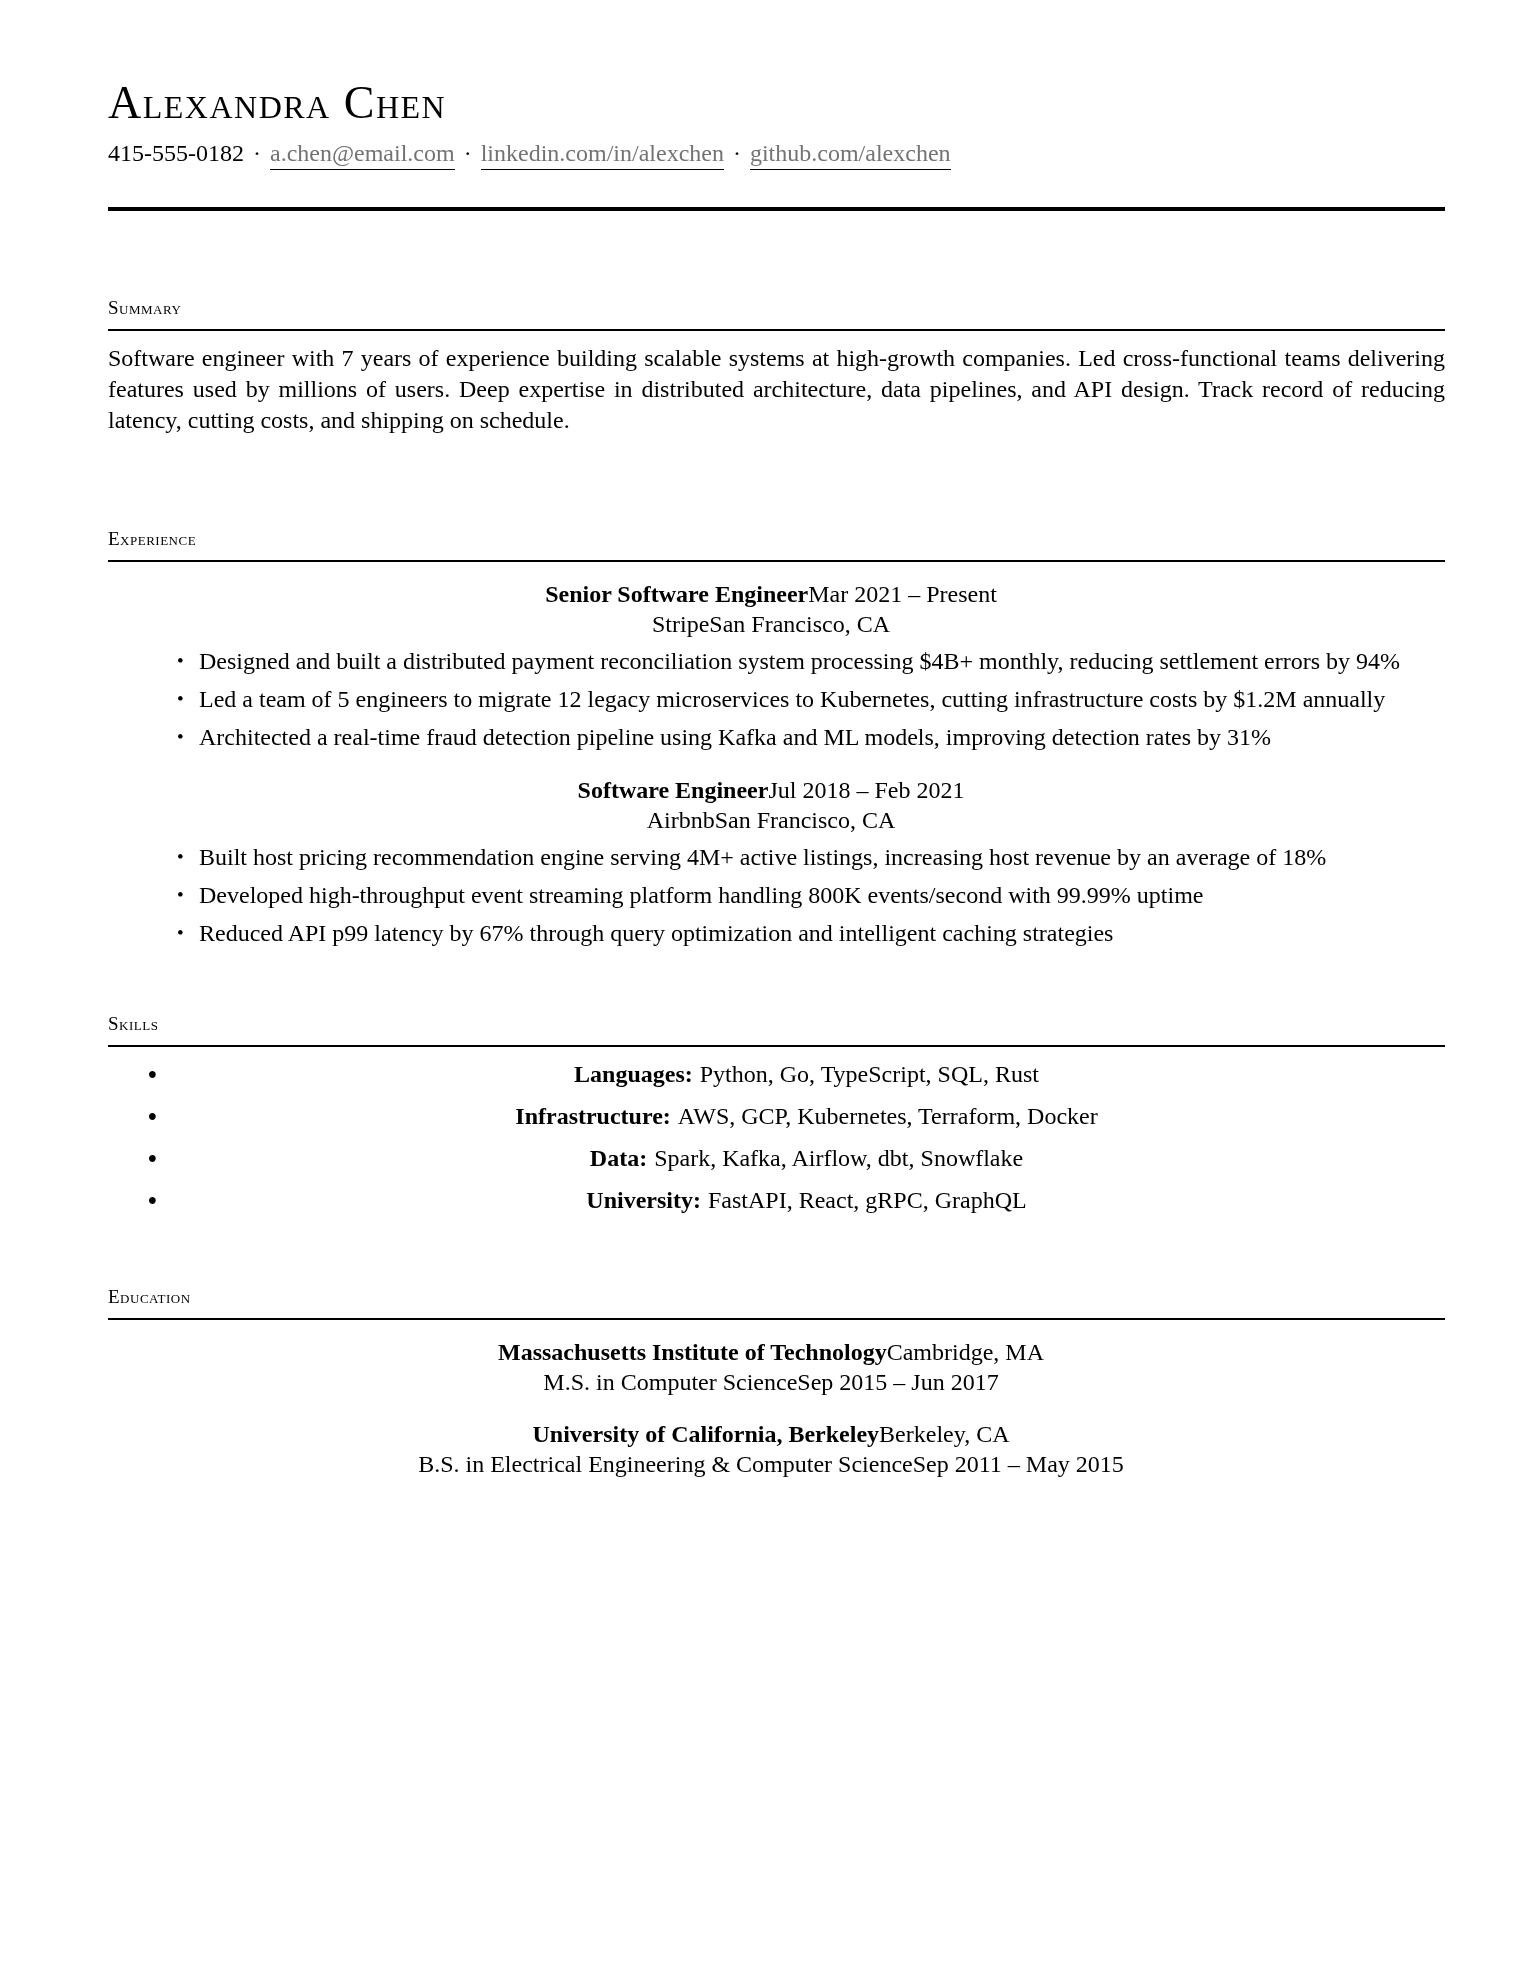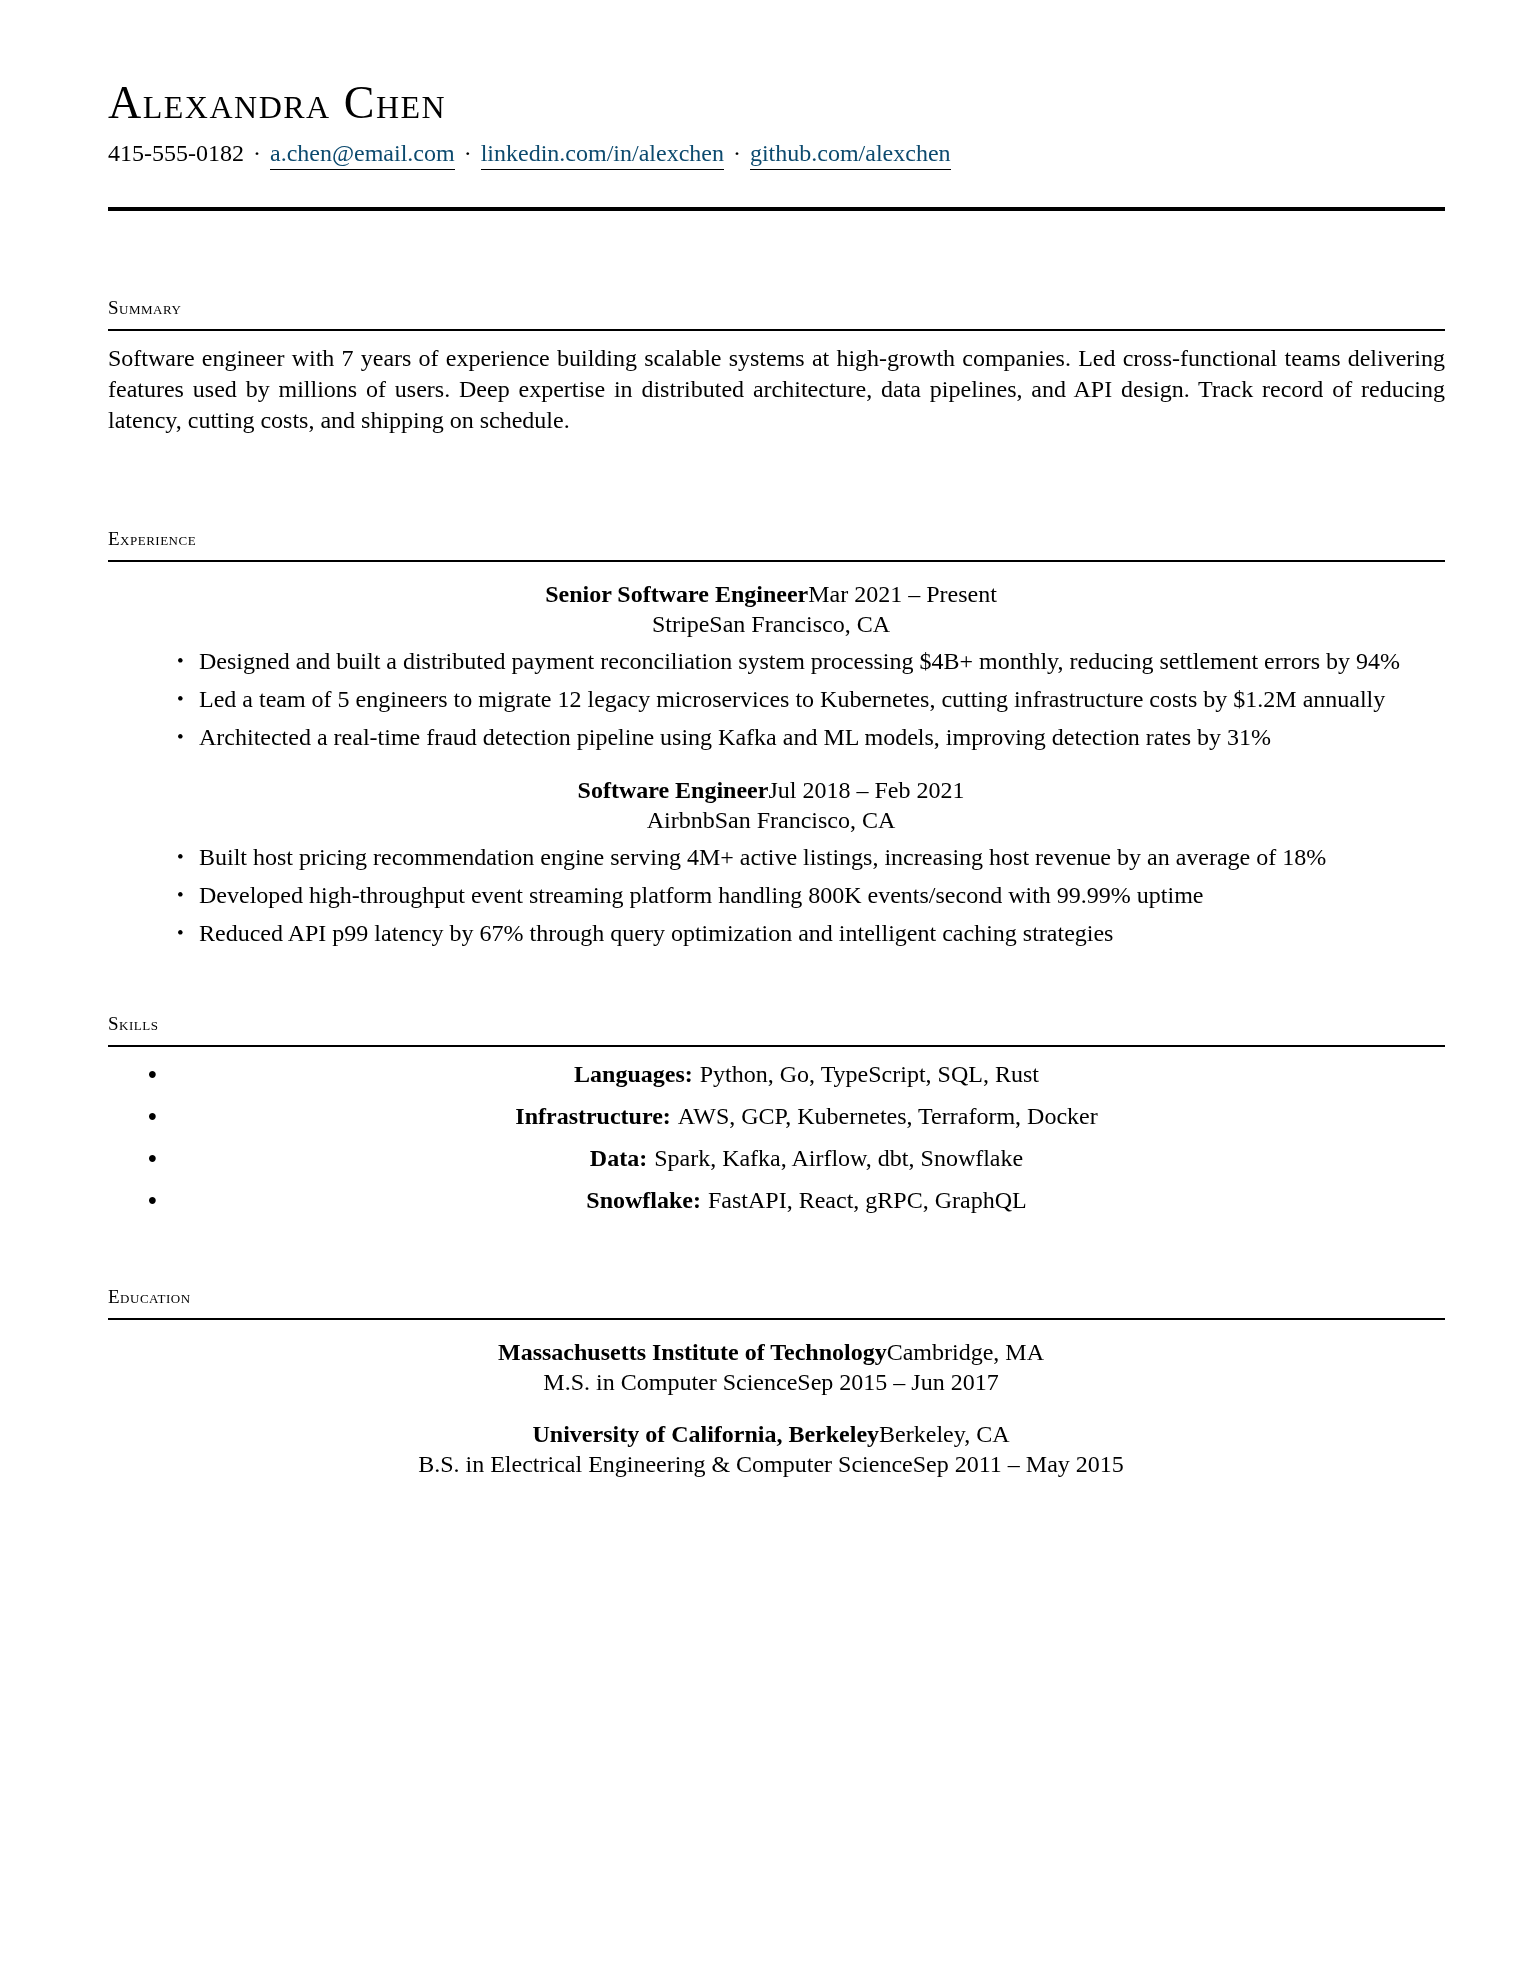--- a/index.html
+++ b/index.html
@@ -32,21 +32,21 @@
     letter-spacing: 1.5px;
   }
   .contact {
     margin-top: 9px;
     font-size: 24px;
     line-height: 32px;
     white-space: nowrap;
   }
   .contact .sep { margin: 0 9px; }
   .contact a.link {
-    color: #0c4a6e;
+    color: #737373;
     text-decoration: none;
     border-bottom: 1.5px solid #000000;
     padding-bottom: 3px;
     cursor: pointer;
   }
   .rule-thick {
     margin-top: 38px;
     height: 4px;
     background: #000000;
   }
@@ -194,21 +194,21 @@
       <li>
         <span class="skill-label">Languages:</span><span class="skill-value">Python, Go, TypeScript, SQL, Rust</span>
       </li>
       <li>
         <span class="skill-label">Infrastructure:</span><span class="skill-value">AWS, GCP, Kubernetes, Terraform, Docker</span>
       </li>
       <li>
         <span class="skill-label">Data:</span><span class="skill-value">Spark, Kafka, Airflow, dbt, Snowflake</span>
       </li>
       <li>
-        <span class="skill-label">Snowflake:</span><span class="skill-value">FastAPI, React, gRPC, GraphQL</span>
+        <span class="skill-label">University:</span><span class="skill-value">FastAPI, React, gRPC, GraphQL</span>
       </li>
     </ul>
   </section>
 
   <section class="section-education">
     <h2 class="section-title">Education</h2>
     <div class="section-rule"></div>
 
     <div class="entry">
       <div class="entry-row">

